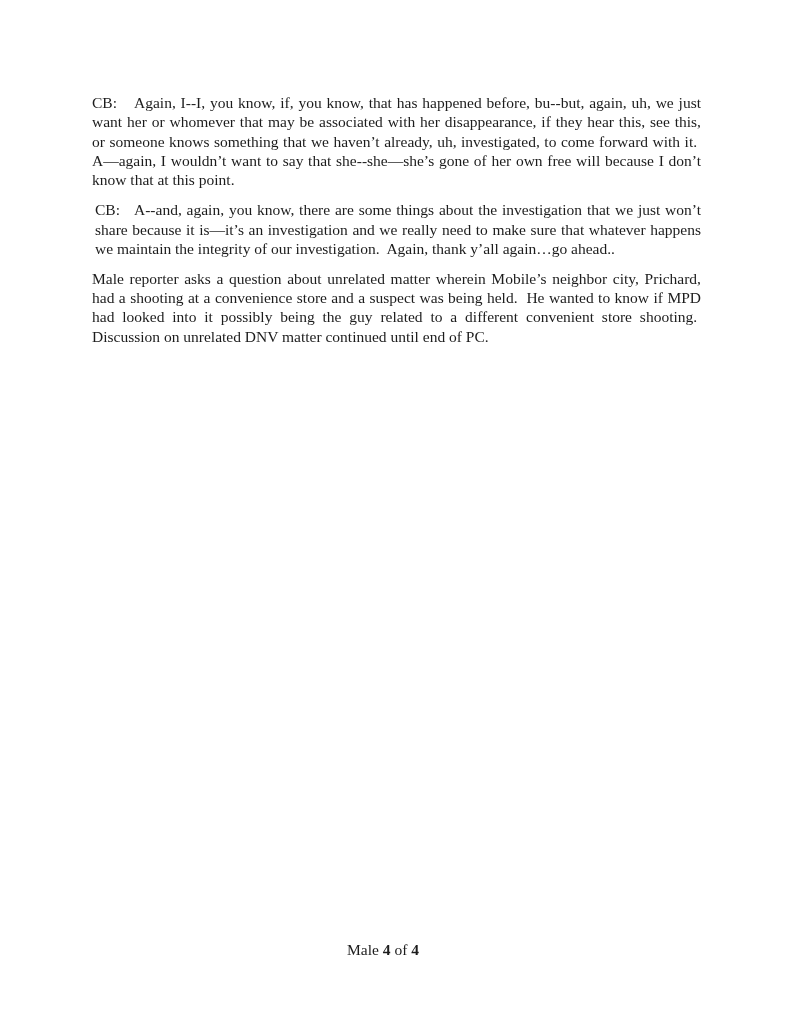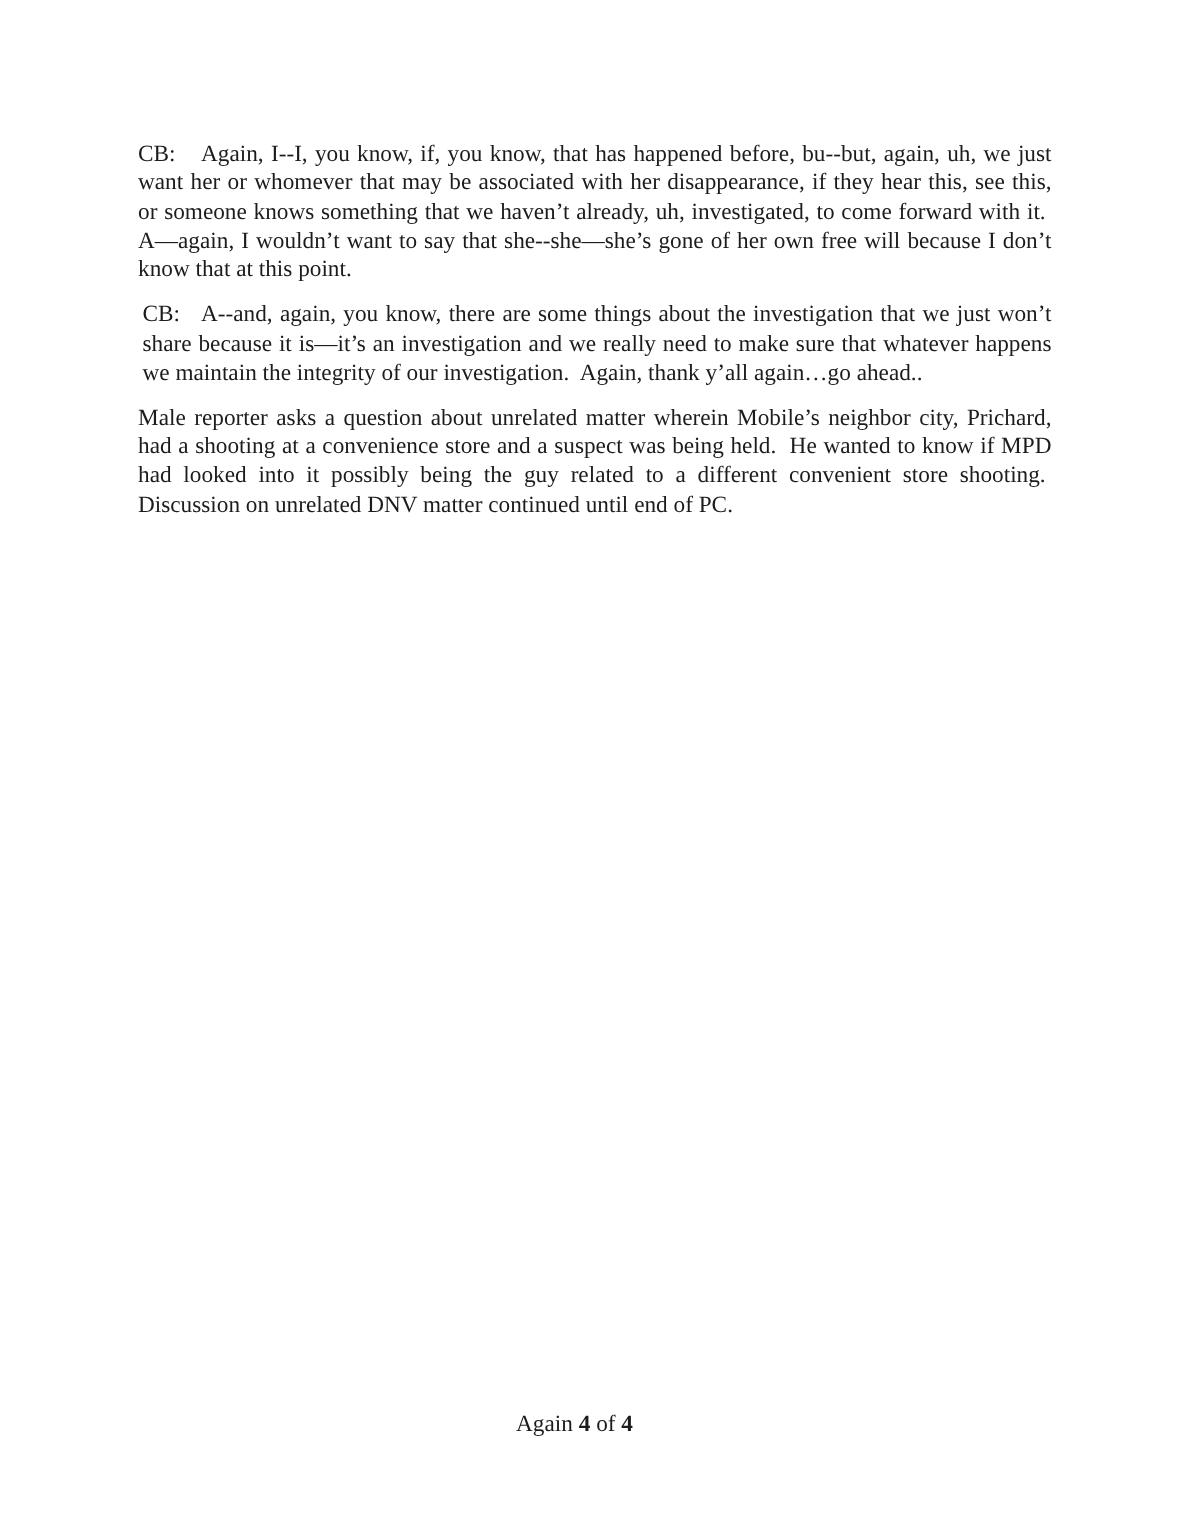--- a/index.html
+++ b/index.html
@@ -52,14 +52,14 @@
 
     <p class="para"><span class="speaker">CB:</span><span>Again, I--I, you know, if, you know, that has happened before, bu--but, again, uh, we just want her or whomever that may be associated with her disappearance, if they hear this, see this, or someone knows something that we haven’t already, uh, investigated, to come forward with it.&nbsp; A—again, I wouldn’t want to say that she--she—she’s gone of her own free will because I don’t know that at this point.</span></p>
 
 
     <p class="para lead-space"><span class="speaker">CB:</span><span>A--and, again, you know, there are some things about the investigation that we just won’t share because it is—it’s an investigation and we really need to make sure that whatever happens we maintain the integrity of our investigation.&nbsp; Again, thank y’all again…go ahead..</span></p>
 
     <p class="para"><span>Male reporter asks a question about unrelated matter wherein Mobile’s neighbor city, Prichard, had a shooting at a convenience store and a suspect was being held.&nbsp; He wanted to know if MPD had looked into it possibly being the guy related to a different convenient store shooting.&nbsp; Discussion on unrelated DNV matter continued until end of PC.</span></p>
 
   </div>
 
-  <div class="footer"><span>Again</span> <b>4</b> <span>of</span> <b>4</b></div>
+  <div class="footer"><span>Male</span> <b>4</b> <span>of</span> <b>4</b></div>
 </div>
 
 </body></html>

